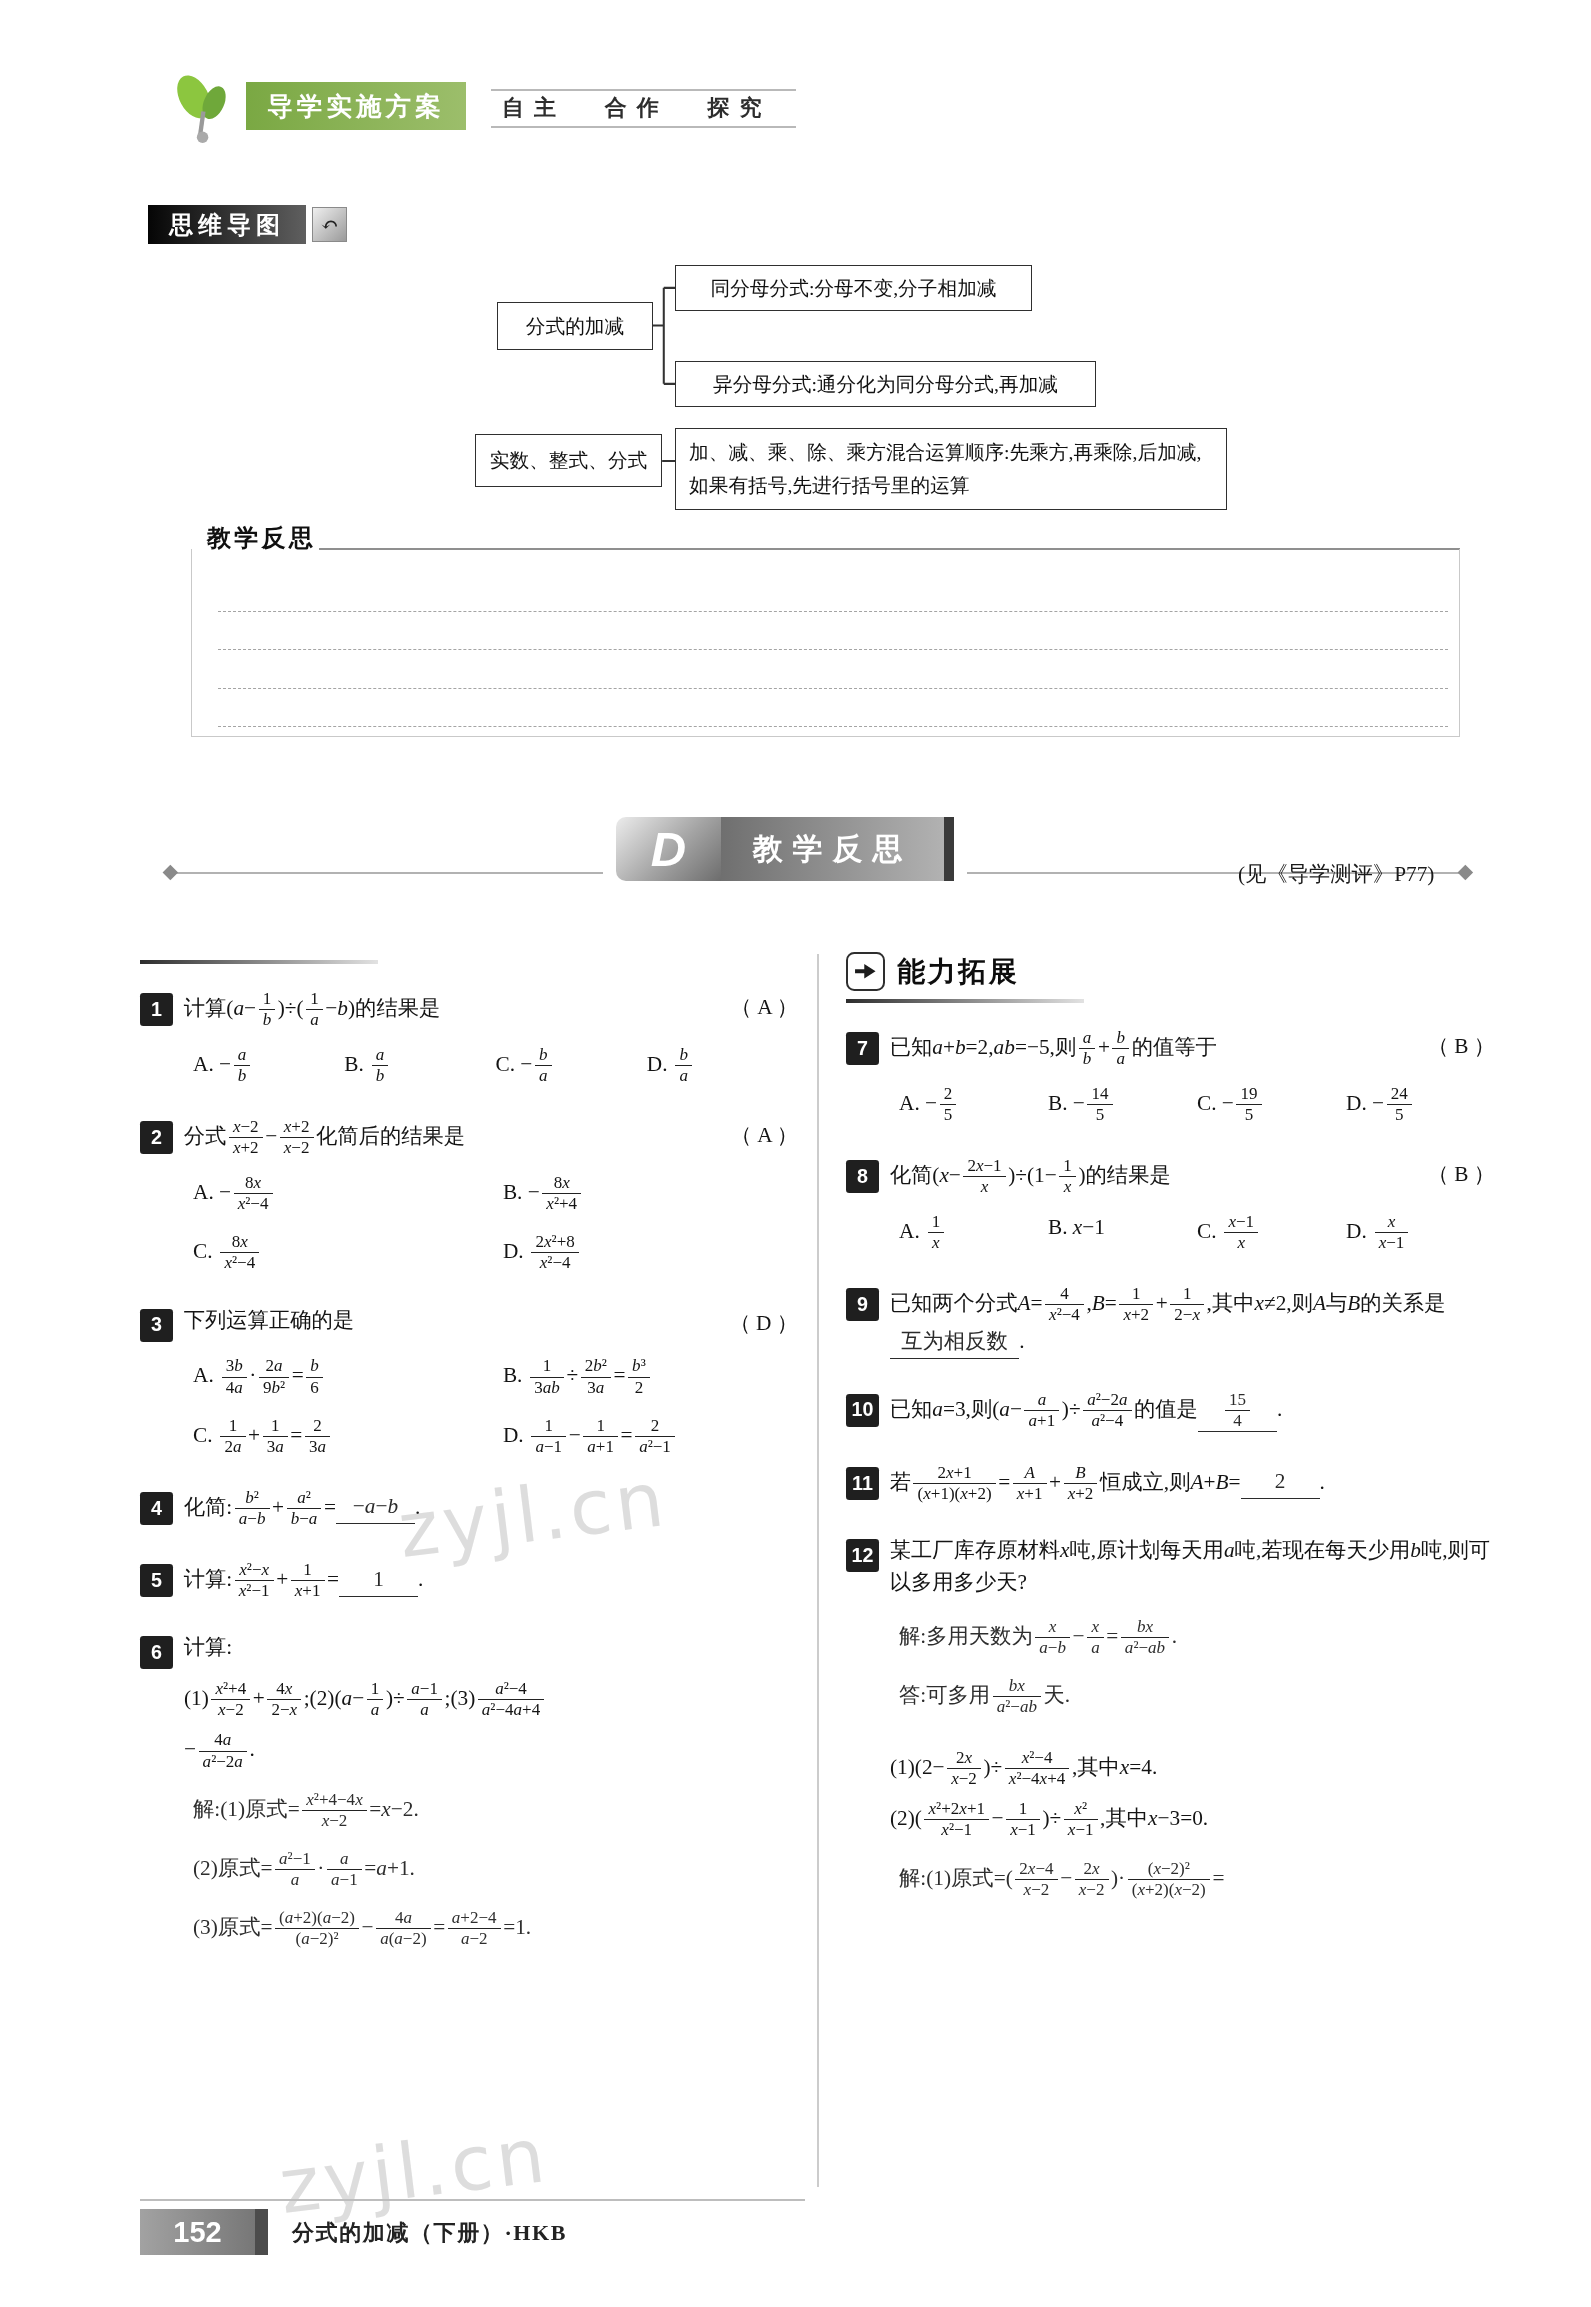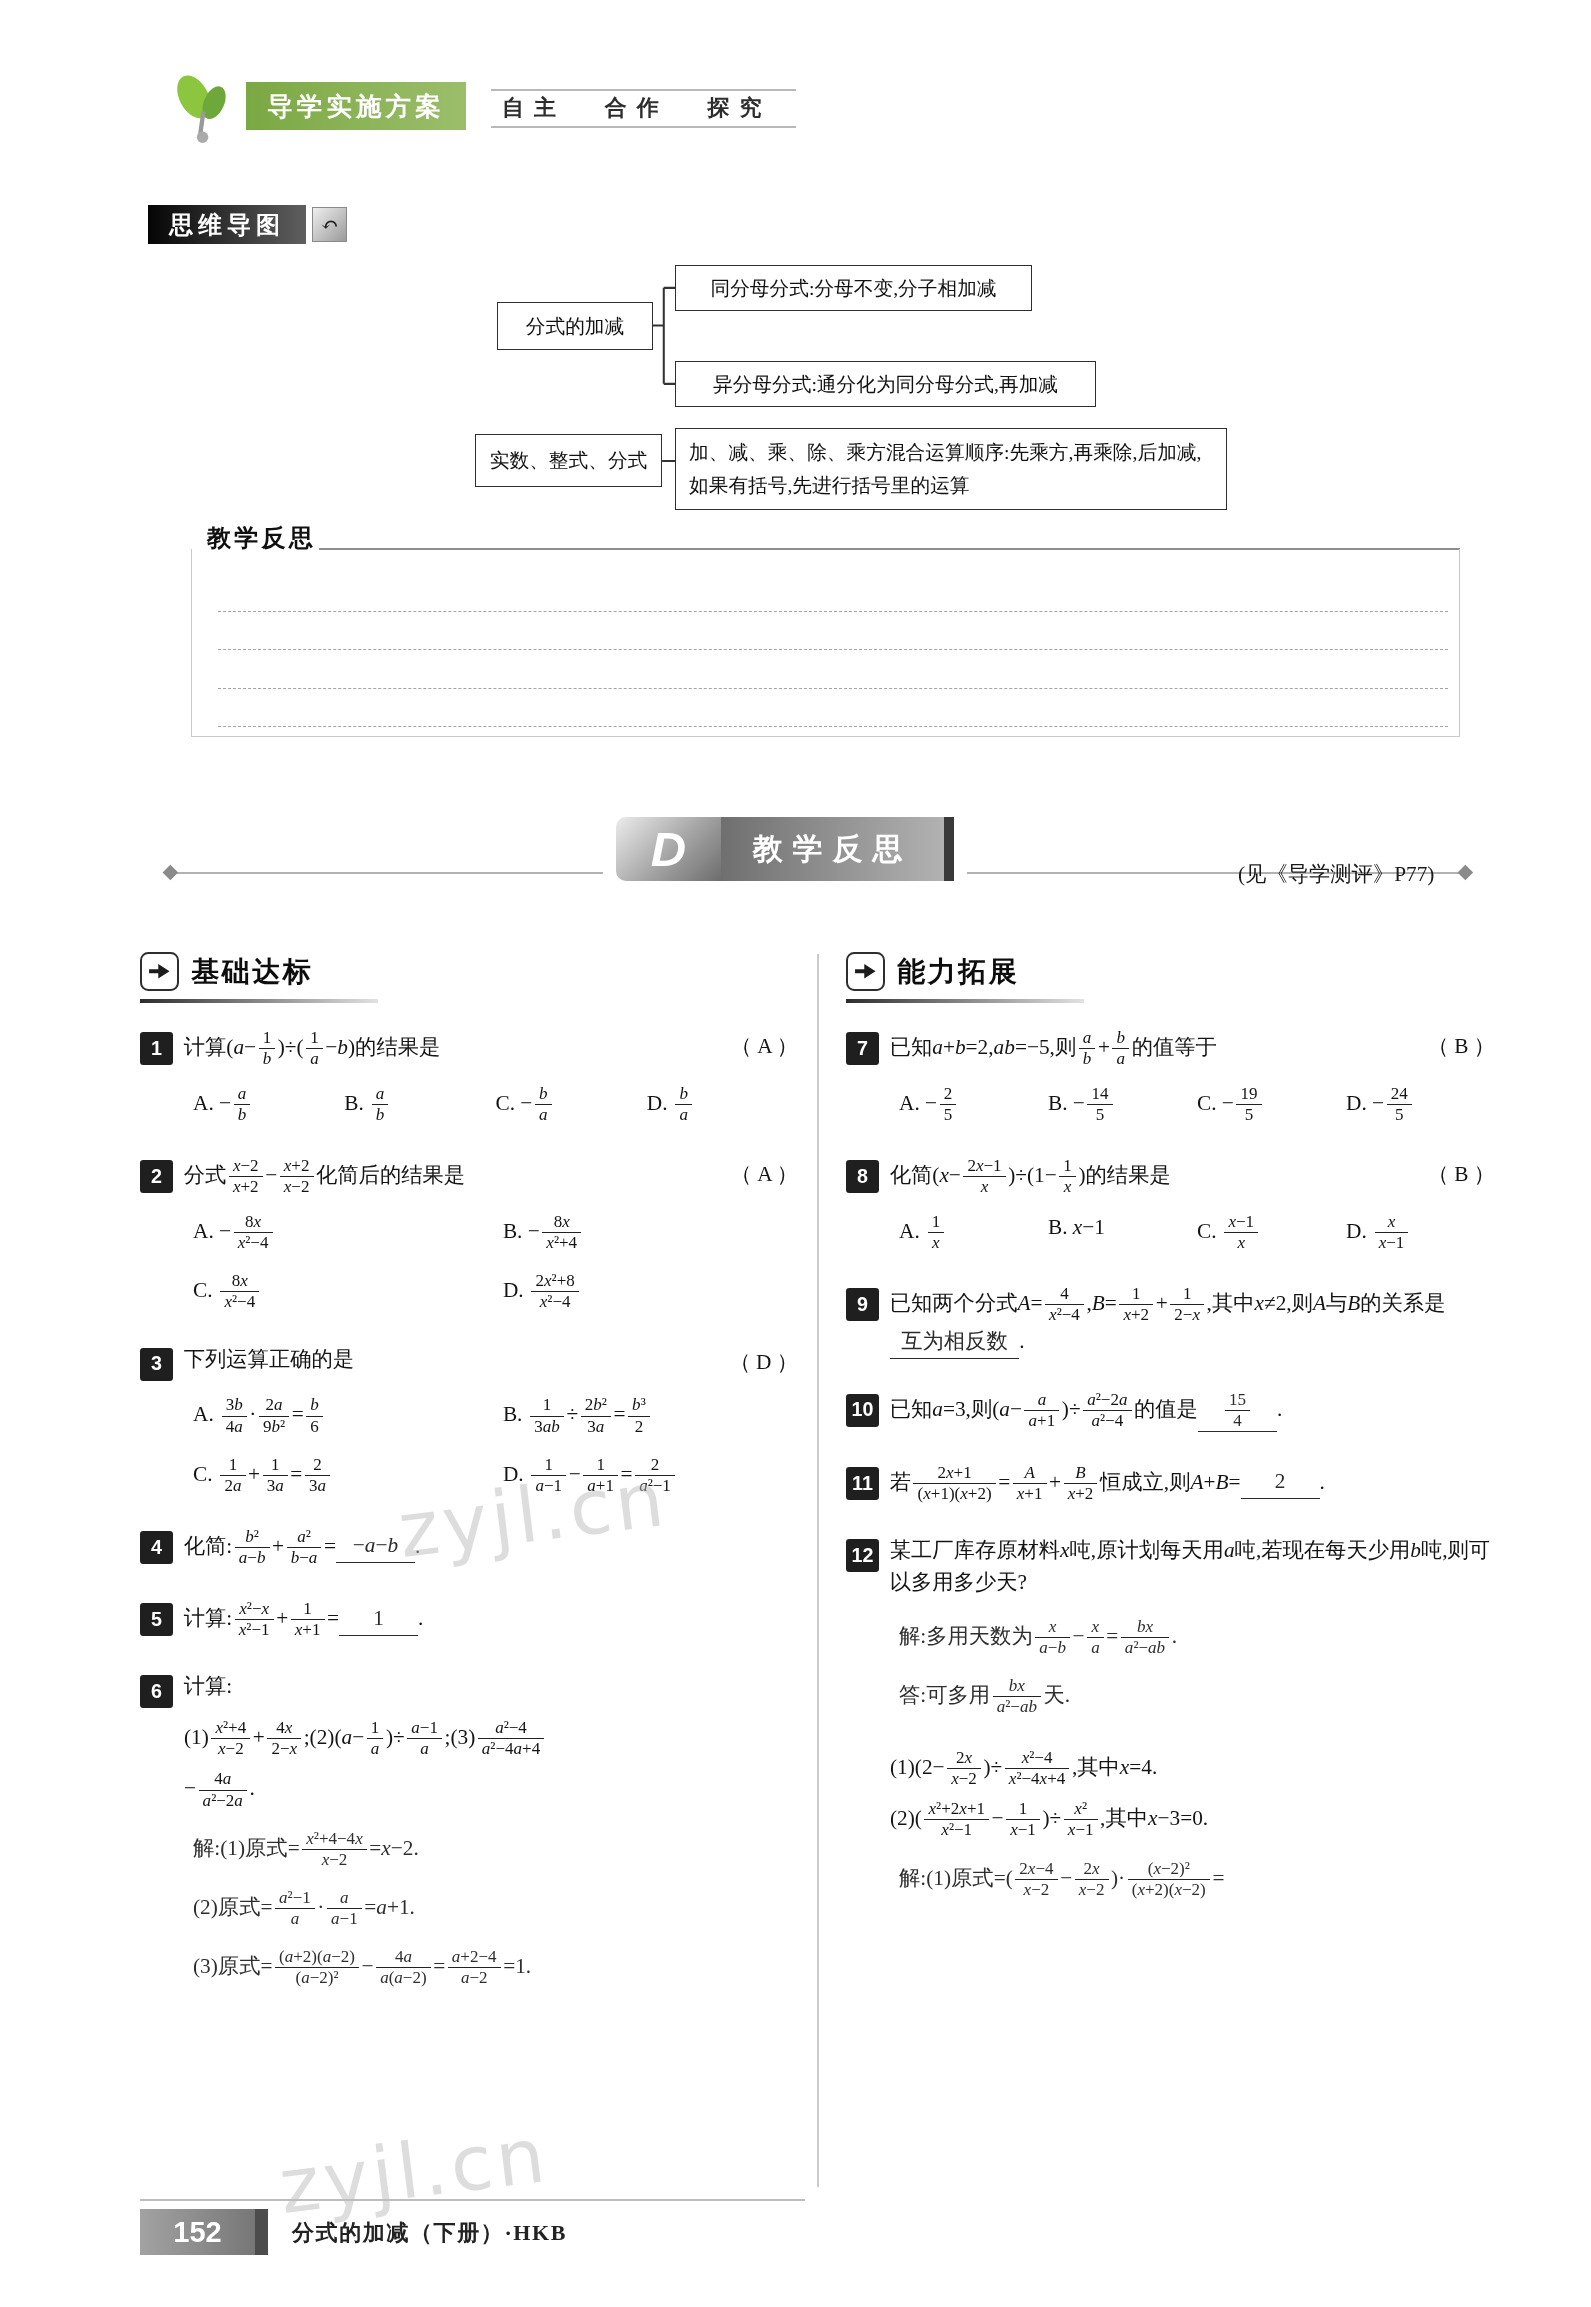--- a/index.html
+++ b/index.html
@@ -142,28 +142,20 @@
   <div class="abs as-banner">
     <div class="as-d">D</div>
     <div class="as-title">教学反思</div>
     <div class="as-vbar"></div>
   </div>
   <div class="abs as-ref">(见《导学测评》P77)</div>
 
   <div class="abs col-divider"></div>
 
   <div class="col left">
-    <div class="sec-hdr">
-      <span class="sec-icon">
-        <svg viewBox="0 0 24 24">
-            <path d="M2 10 h9 V5 l11 7 -11 7 v-5 H2 z" fill="#1c1c1c"></path>
-          </svg>
-      </span>
-      <span class="sec-title">基础达标</span>
-    </div>
     <div class="sec-bar"></div>
 
     <div class="prob">
       <div class="pline">
         <span class="pnum">1</span>
         <span class="stem">计算(<i>a</i>−<span class="frac">
               <span class="nu">1</span>
               <span class="de"><i>b</i></span>
             </span>)÷(<span class="frac">
               <span class="nu">1</span>

